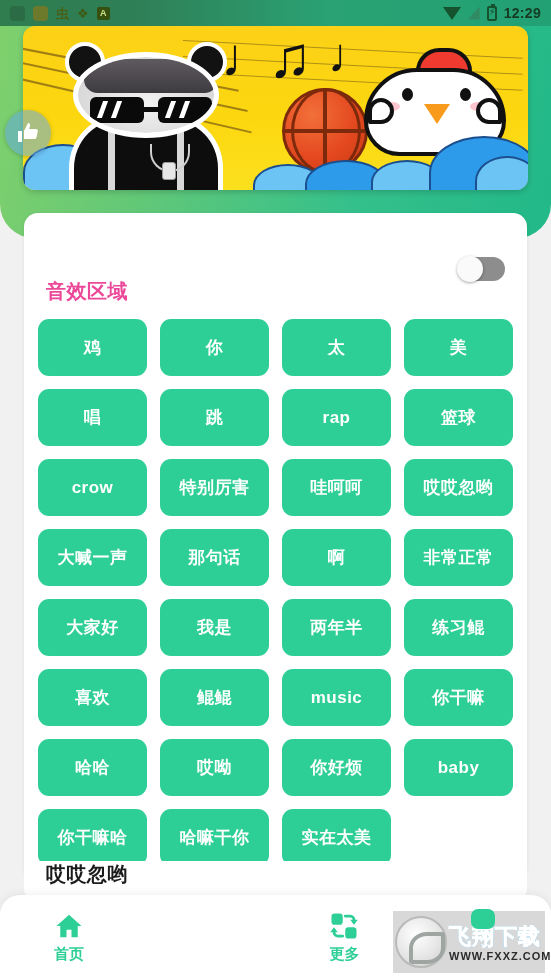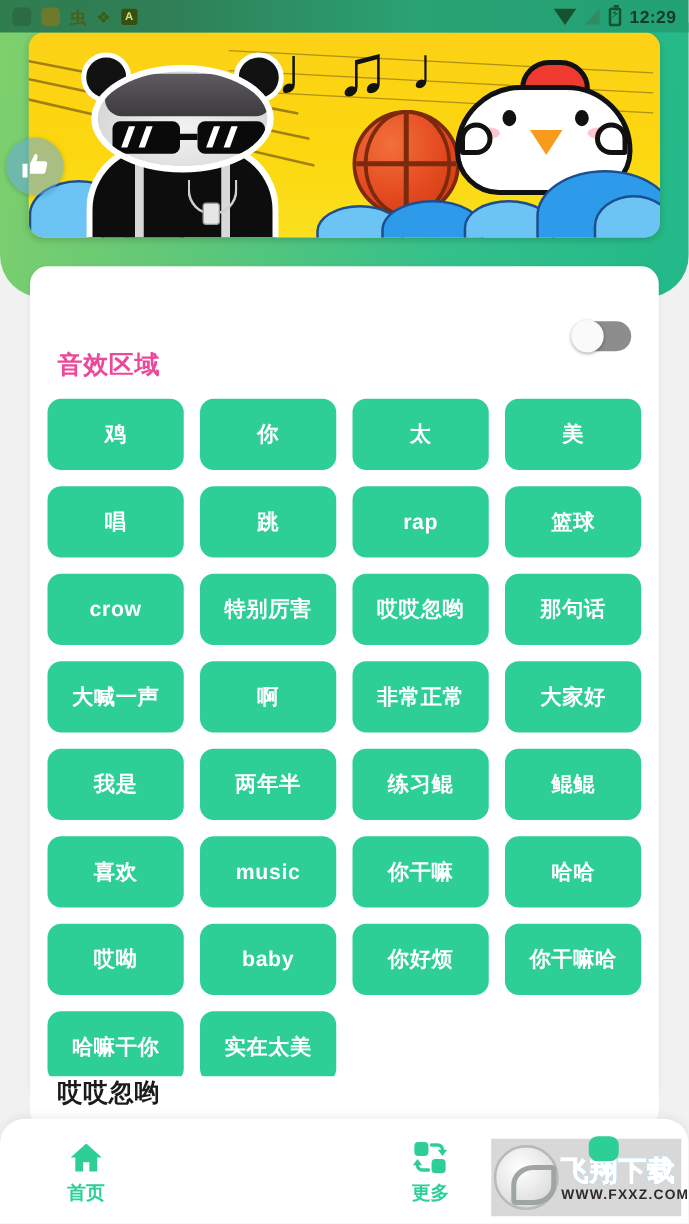--- a/index.html
+++ b/index.html
@@ -254,37 +254,38 @@
         <button class="sfx-btn">鸡</button>
         <button class="sfx-btn">你</button>
         <button class="sfx-btn">太</button>
         <button class="sfx-btn">美</button>
         <button class="sfx-btn">唱</button>
         <button class="sfx-btn">跳</button>
         <button class="sfx-btn">rap</button>
         <button class="sfx-btn">篮球</button>
         <button class="sfx-btn">crow</button>
         <button class="sfx-btn">特别厉害</button>
+        <button class="sfx-btn">哇呵呵</button>
         <button class="sfx-btn">哎哎忽哟</button>
+        <button class="sfx-btn">大喊一声</button>
         <button class="sfx-btn">那句话</button>
-        <button class="sfx-btn">大喊一声</button>
         <button class="sfx-btn">啊</button>
         <button class="sfx-btn">非常正常</button>
         <button class="sfx-btn">大家好</button>
         <button class="sfx-btn">我是</button>
         <button class="sfx-btn">两年半</button>
         <button class="sfx-btn">练习鲲</button>
+        <button class="sfx-btn">喜欢</button>
         <button class="sfx-btn">鲲鲲</button>
-        <button class="sfx-btn">喜欢</button>
         <button class="sfx-btn">music</button>
         <button class="sfx-btn">你干嘛</button>
         <button class="sfx-btn">哈哈</button>
         <button class="sfx-btn">哎呦</button>
+        <button class="sfx-btn">你好烦</button>
         <button class="sfx-btn">baby</button>
-        <button class="sfx-btn">你好烦</button>
         <button class="sfx-btn">你干嘛哈</button>
         <button class="sfx-btn">哈嘛干你</button>
         <button class="sfx-btn">实在太美</button>
       </div>
   </div>
 
   <div class="section2">
     <span class="sec2-title">哎哎忽哟</span>
   </div>
 

